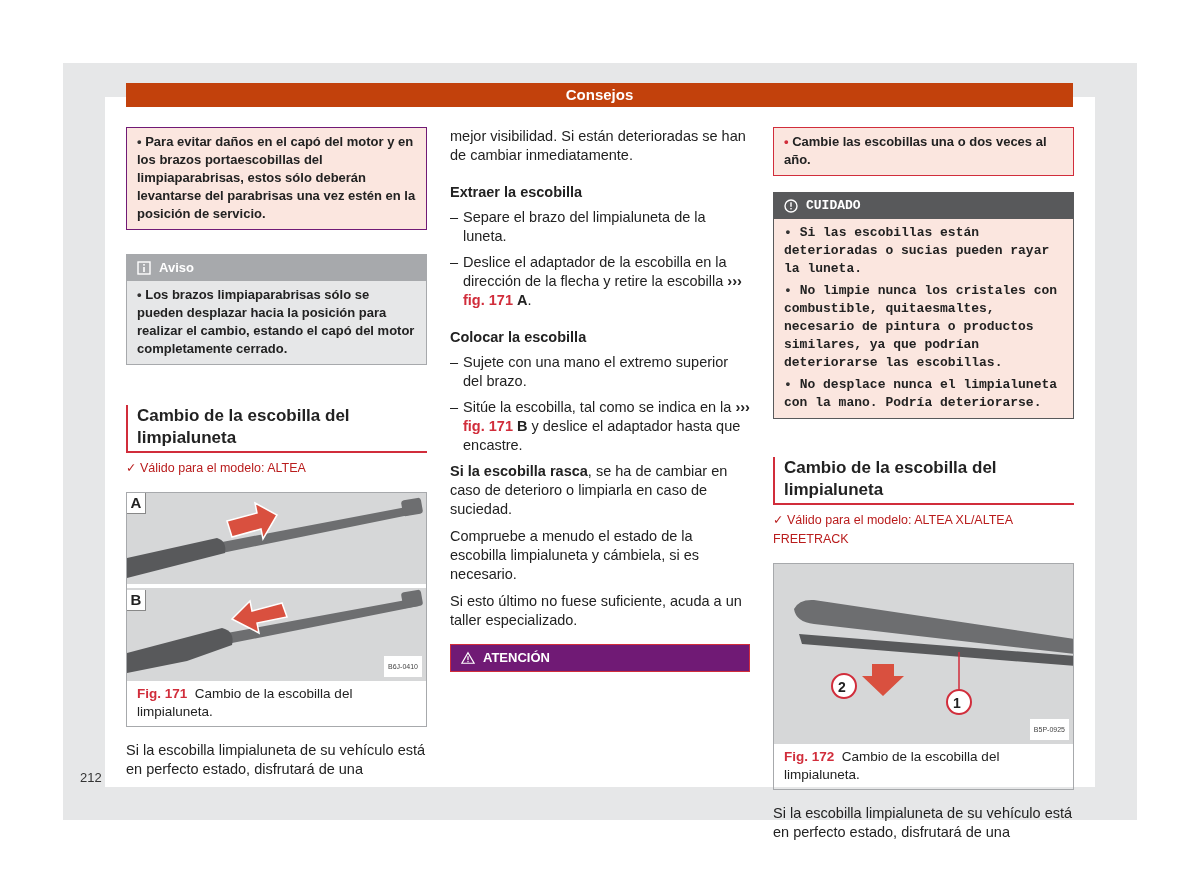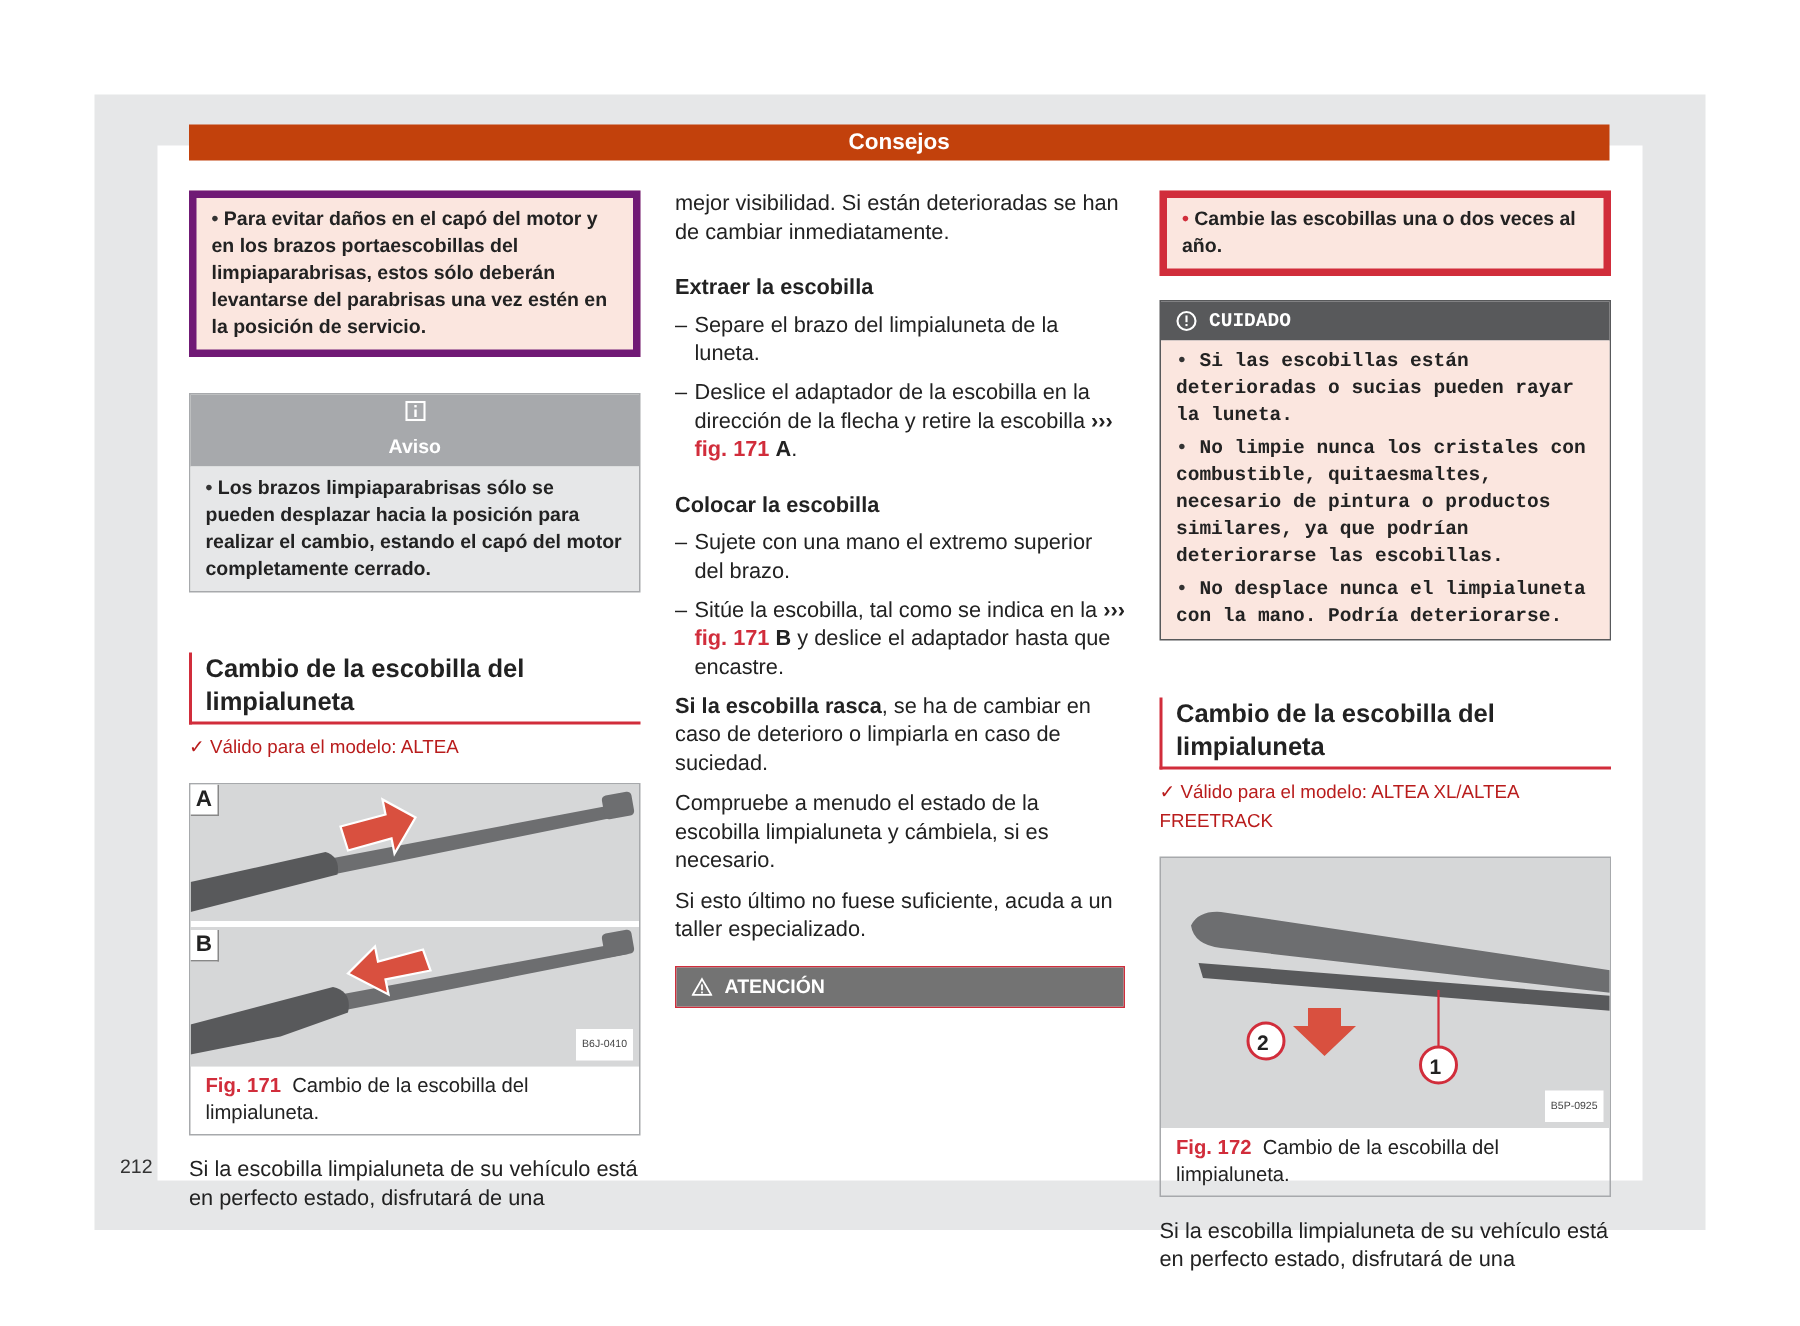--- a/index.html
+++ b/index.html
@@ -9,26 +9,26 @@
   .page { position:absolute; left:105px; top:97px; width:990px; height:690px; background:#ffffff; }
   .header-bar { position:absolute; left:126px; top:83px; width:947px; height:24px; background:#c2410c;
                 color:#fff; font-weight:bold; font-size:15px; text-align:center; line-height:24px; }
   .page-num { position:absolute; left:80px; top:770px; font-size:13px; color:#333; }
 
   .col { position:absolute; font-size:14.5px; line-height:19px; }
   .col1 { left:126px; top:127px; width:301px; }
   .col2 { left:450px; top:127px; width:300px; }
   .col3 { left:773px; top:127px; width:301px; }
 
-  .box { border:5px solid #701a75; background:#fbe6df; padding:5px 10px 6px 10px; font-weight:bold; font-size:13px; line-height:18px; }
+  .box { border:1px solid #701a75; background:#fbe6df; padding:5px 10px 6px 10px; font-weight:bold; font-size:13px; line-height:18px; }
   .box.red-border { border-color:#d12d3b; }
   .box-head { color:#fff; font-weight:bold; font-size:13px; padding:4px 10px; line-height:18px; display:flex; align-items:center; gap:8px; }
-  .box-head.grey { background:#a7a9ac;flex-direction:column; }
+  .box-head.grey { background:#a7a9ac; }
   .box-head.dark { background:#58595b; }
-  .box-head.red { background:#737373; }
+  .box-head.red { background:#701a75; }
   .boxed { border:1px solid #a7a9ac; }
   .boxed.red { border-color:#d12d3b; }
   .boxed .body { padding:5px 10px 6px 10px; font-weight:bold; font-size:13px; line-height:18px; }
   .boxed .body.grey { background:#e6e7e8; }
   .boxed .body.pink { background:#fbe6df; }
   .boxed .body p { margin:0 0 4px 0; }
   .boxed .body p:last-child { margin-bottom:0; }
   .bullet { color:#333; }
   .bullet.red { color:#d12d3b; }
 

